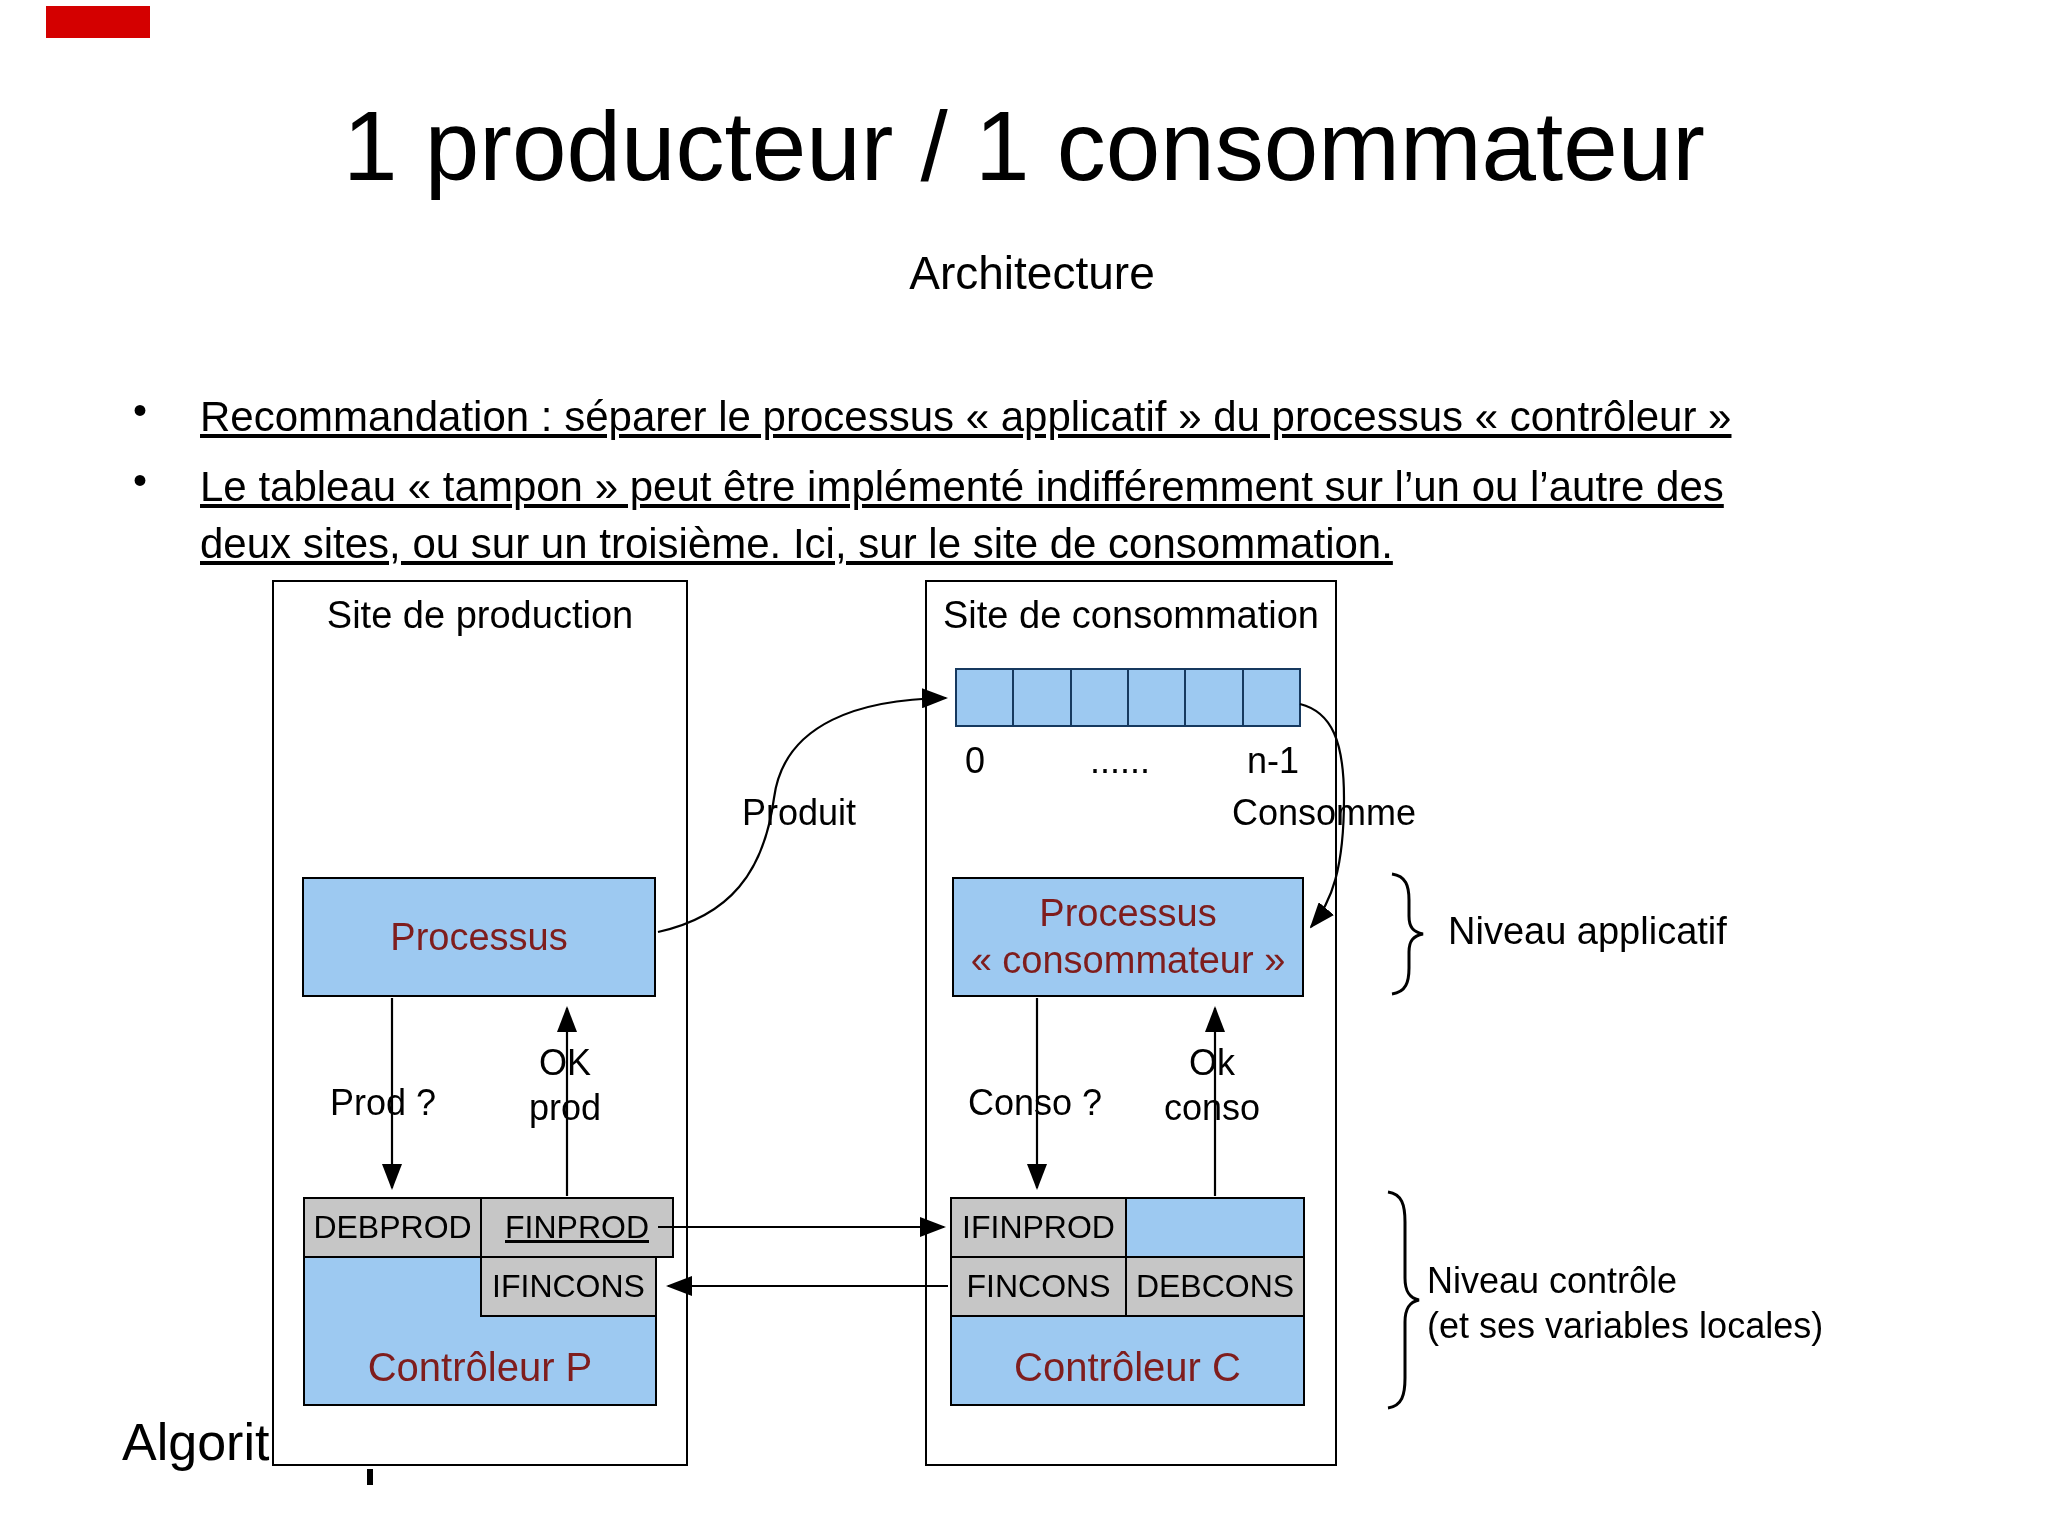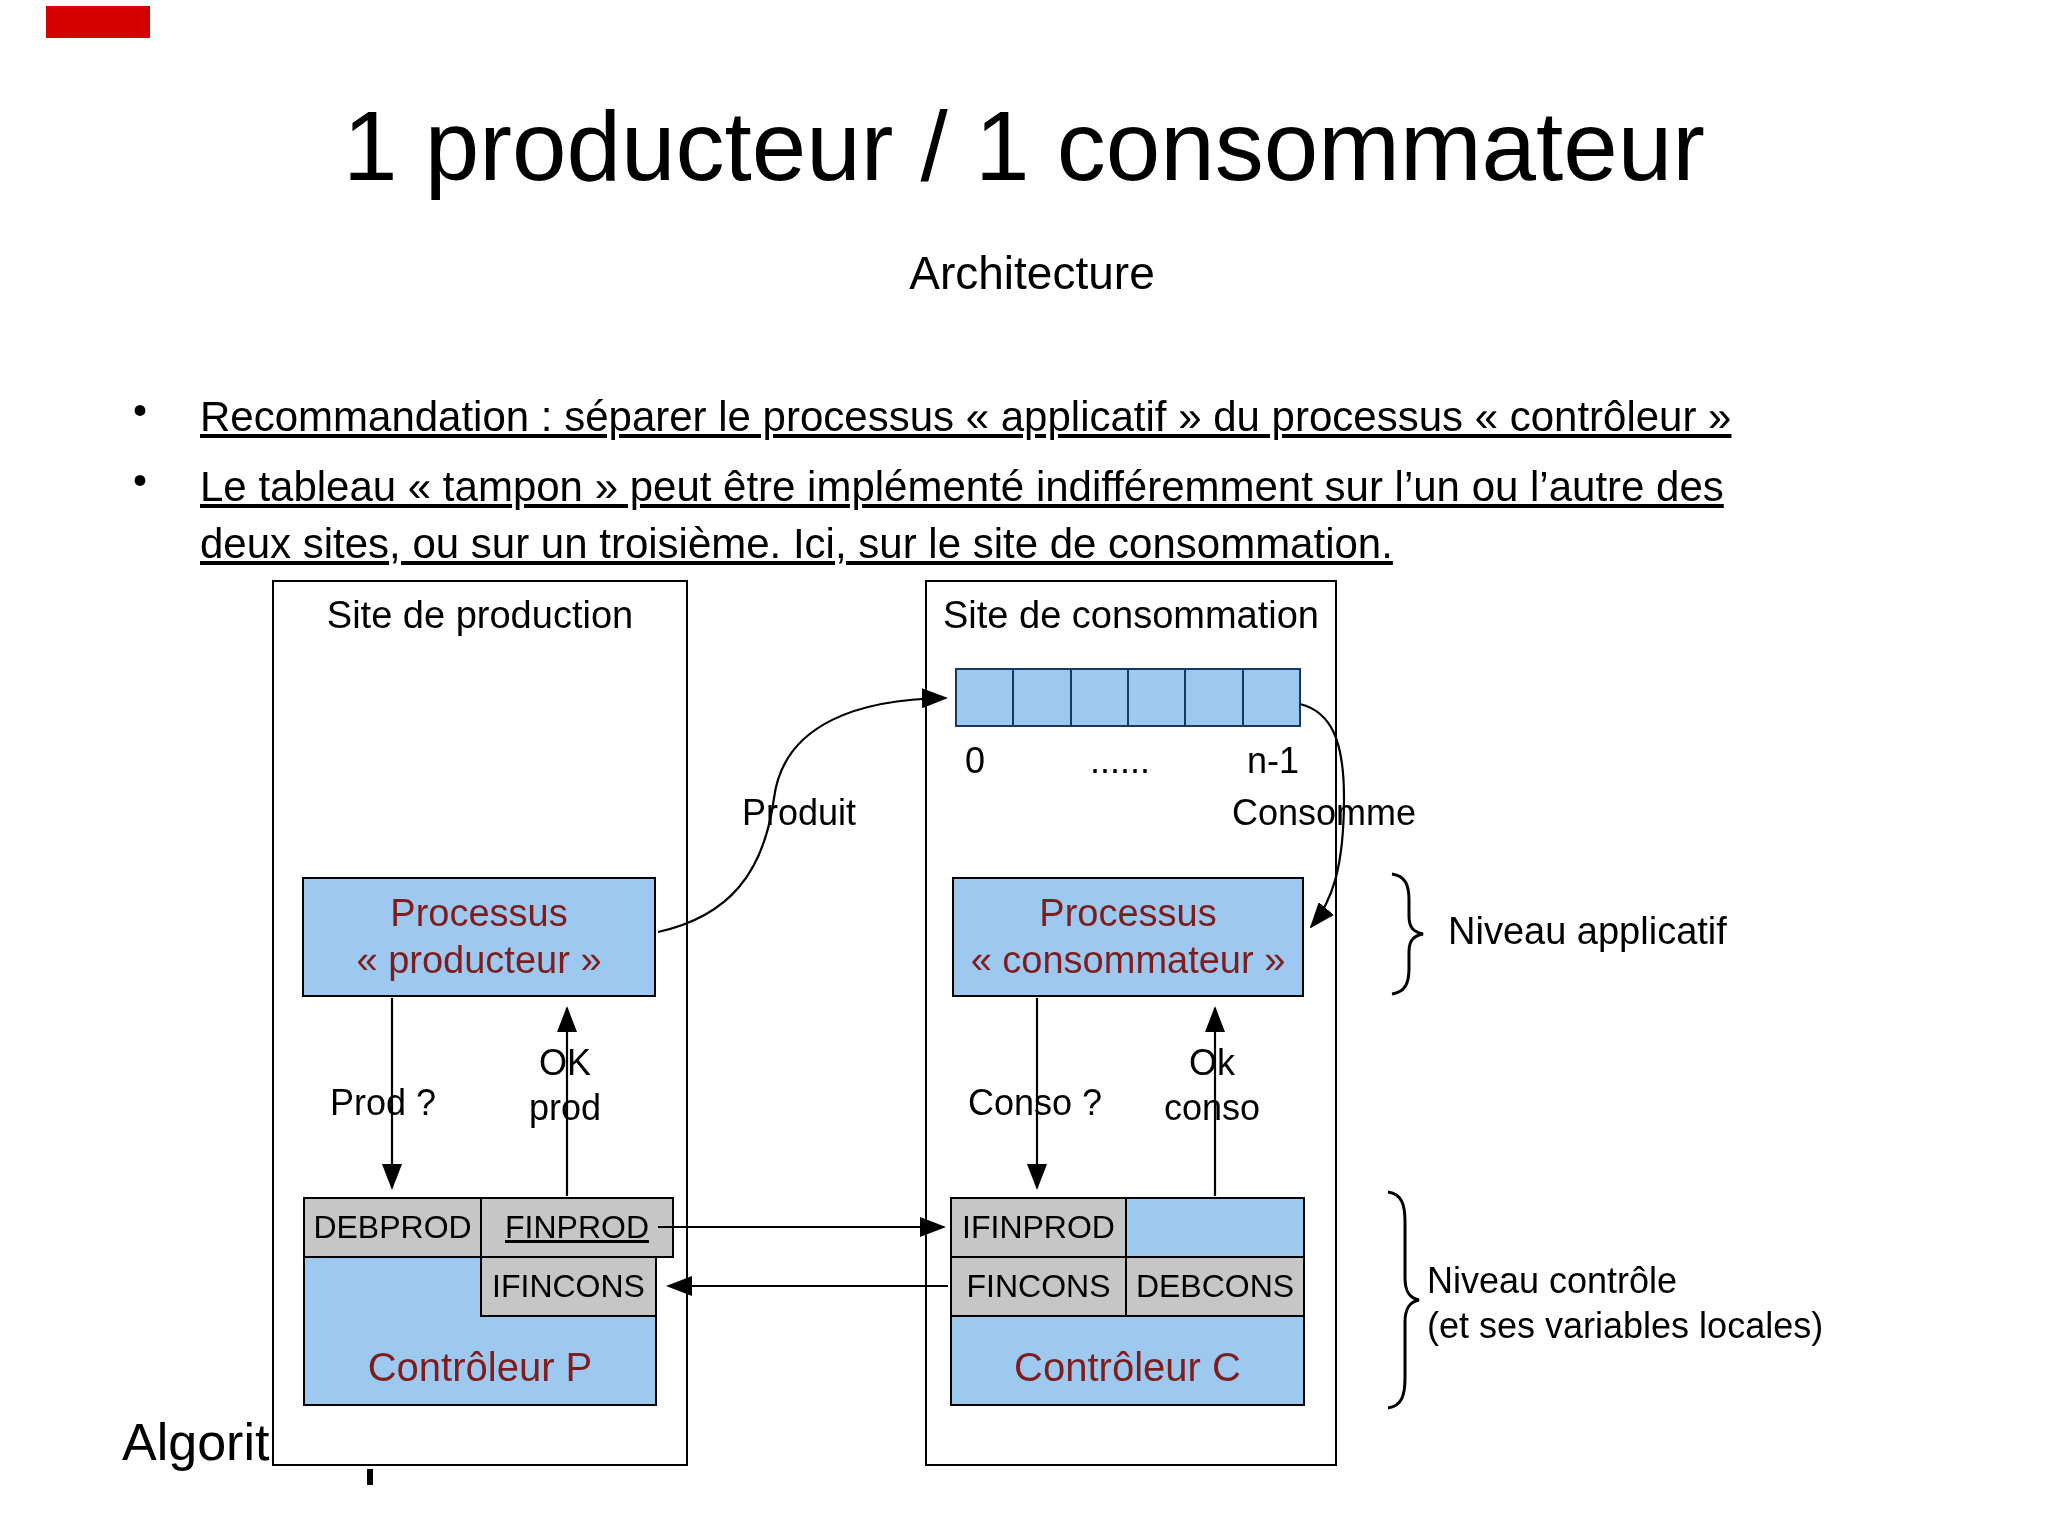--- a/index.html
+++ b/index.html
@@ -111,21 +111,20 @@
     <div class="bufcell"></div>
     <div class="bufcell"></div>
     <div class="bufcell"></div>
   </div>
 <div class="abs buflab" style="left:955px;top:740px;width:40px;">0</div>
 <div class="abs buflab" style="left:1060px;top:740px;width:120px;">......</div>
 <div class="abs buflab" style="left:1240px;top:740px;width:66px;">n-1</div>
 
 <div class="abs bluebox proc proc-prod">
   <div>Processus</div>
-  <div>« producteur »</div>
 </div>
 <div class="abs bluebox proc proc-cons">
   <div>Processus</div>
   <div>« consommateur »</div>
 </div>
 
 <div class="abs bluebox ctrl ctrl-p">
   <span>Contrôleur P</span>
 </div>
 <div class="abs bluebox ctrl ctrl-c">

